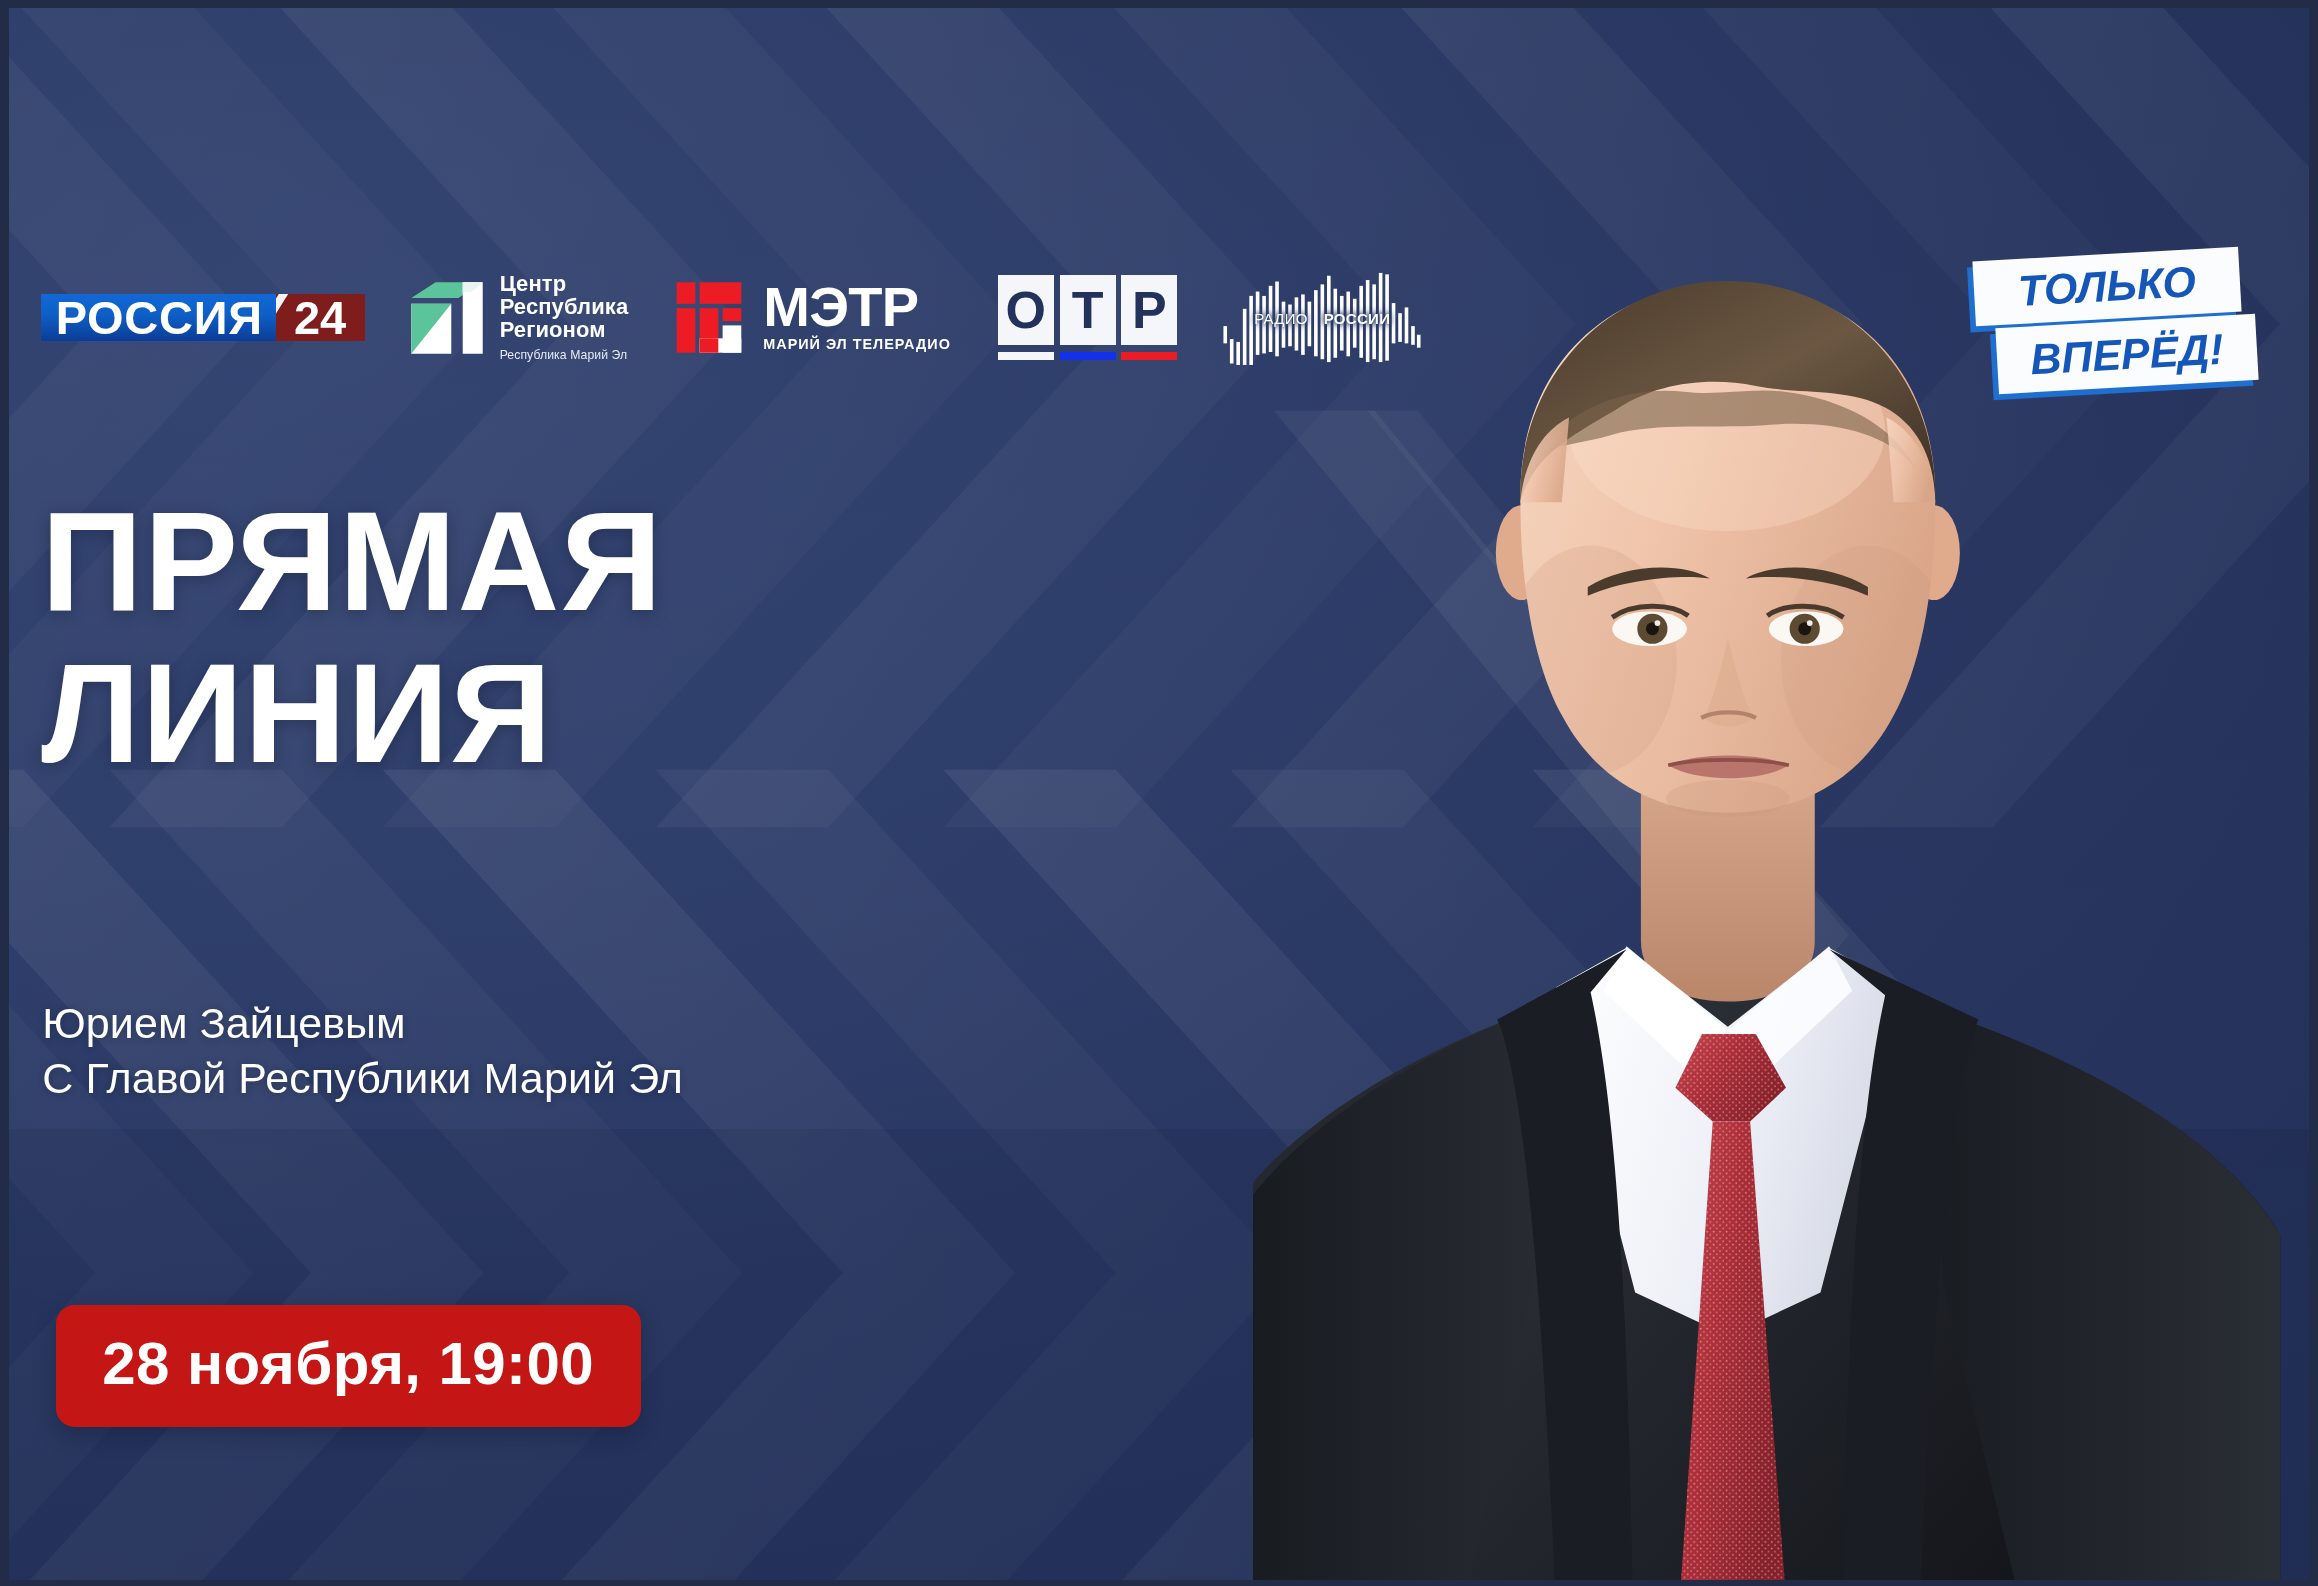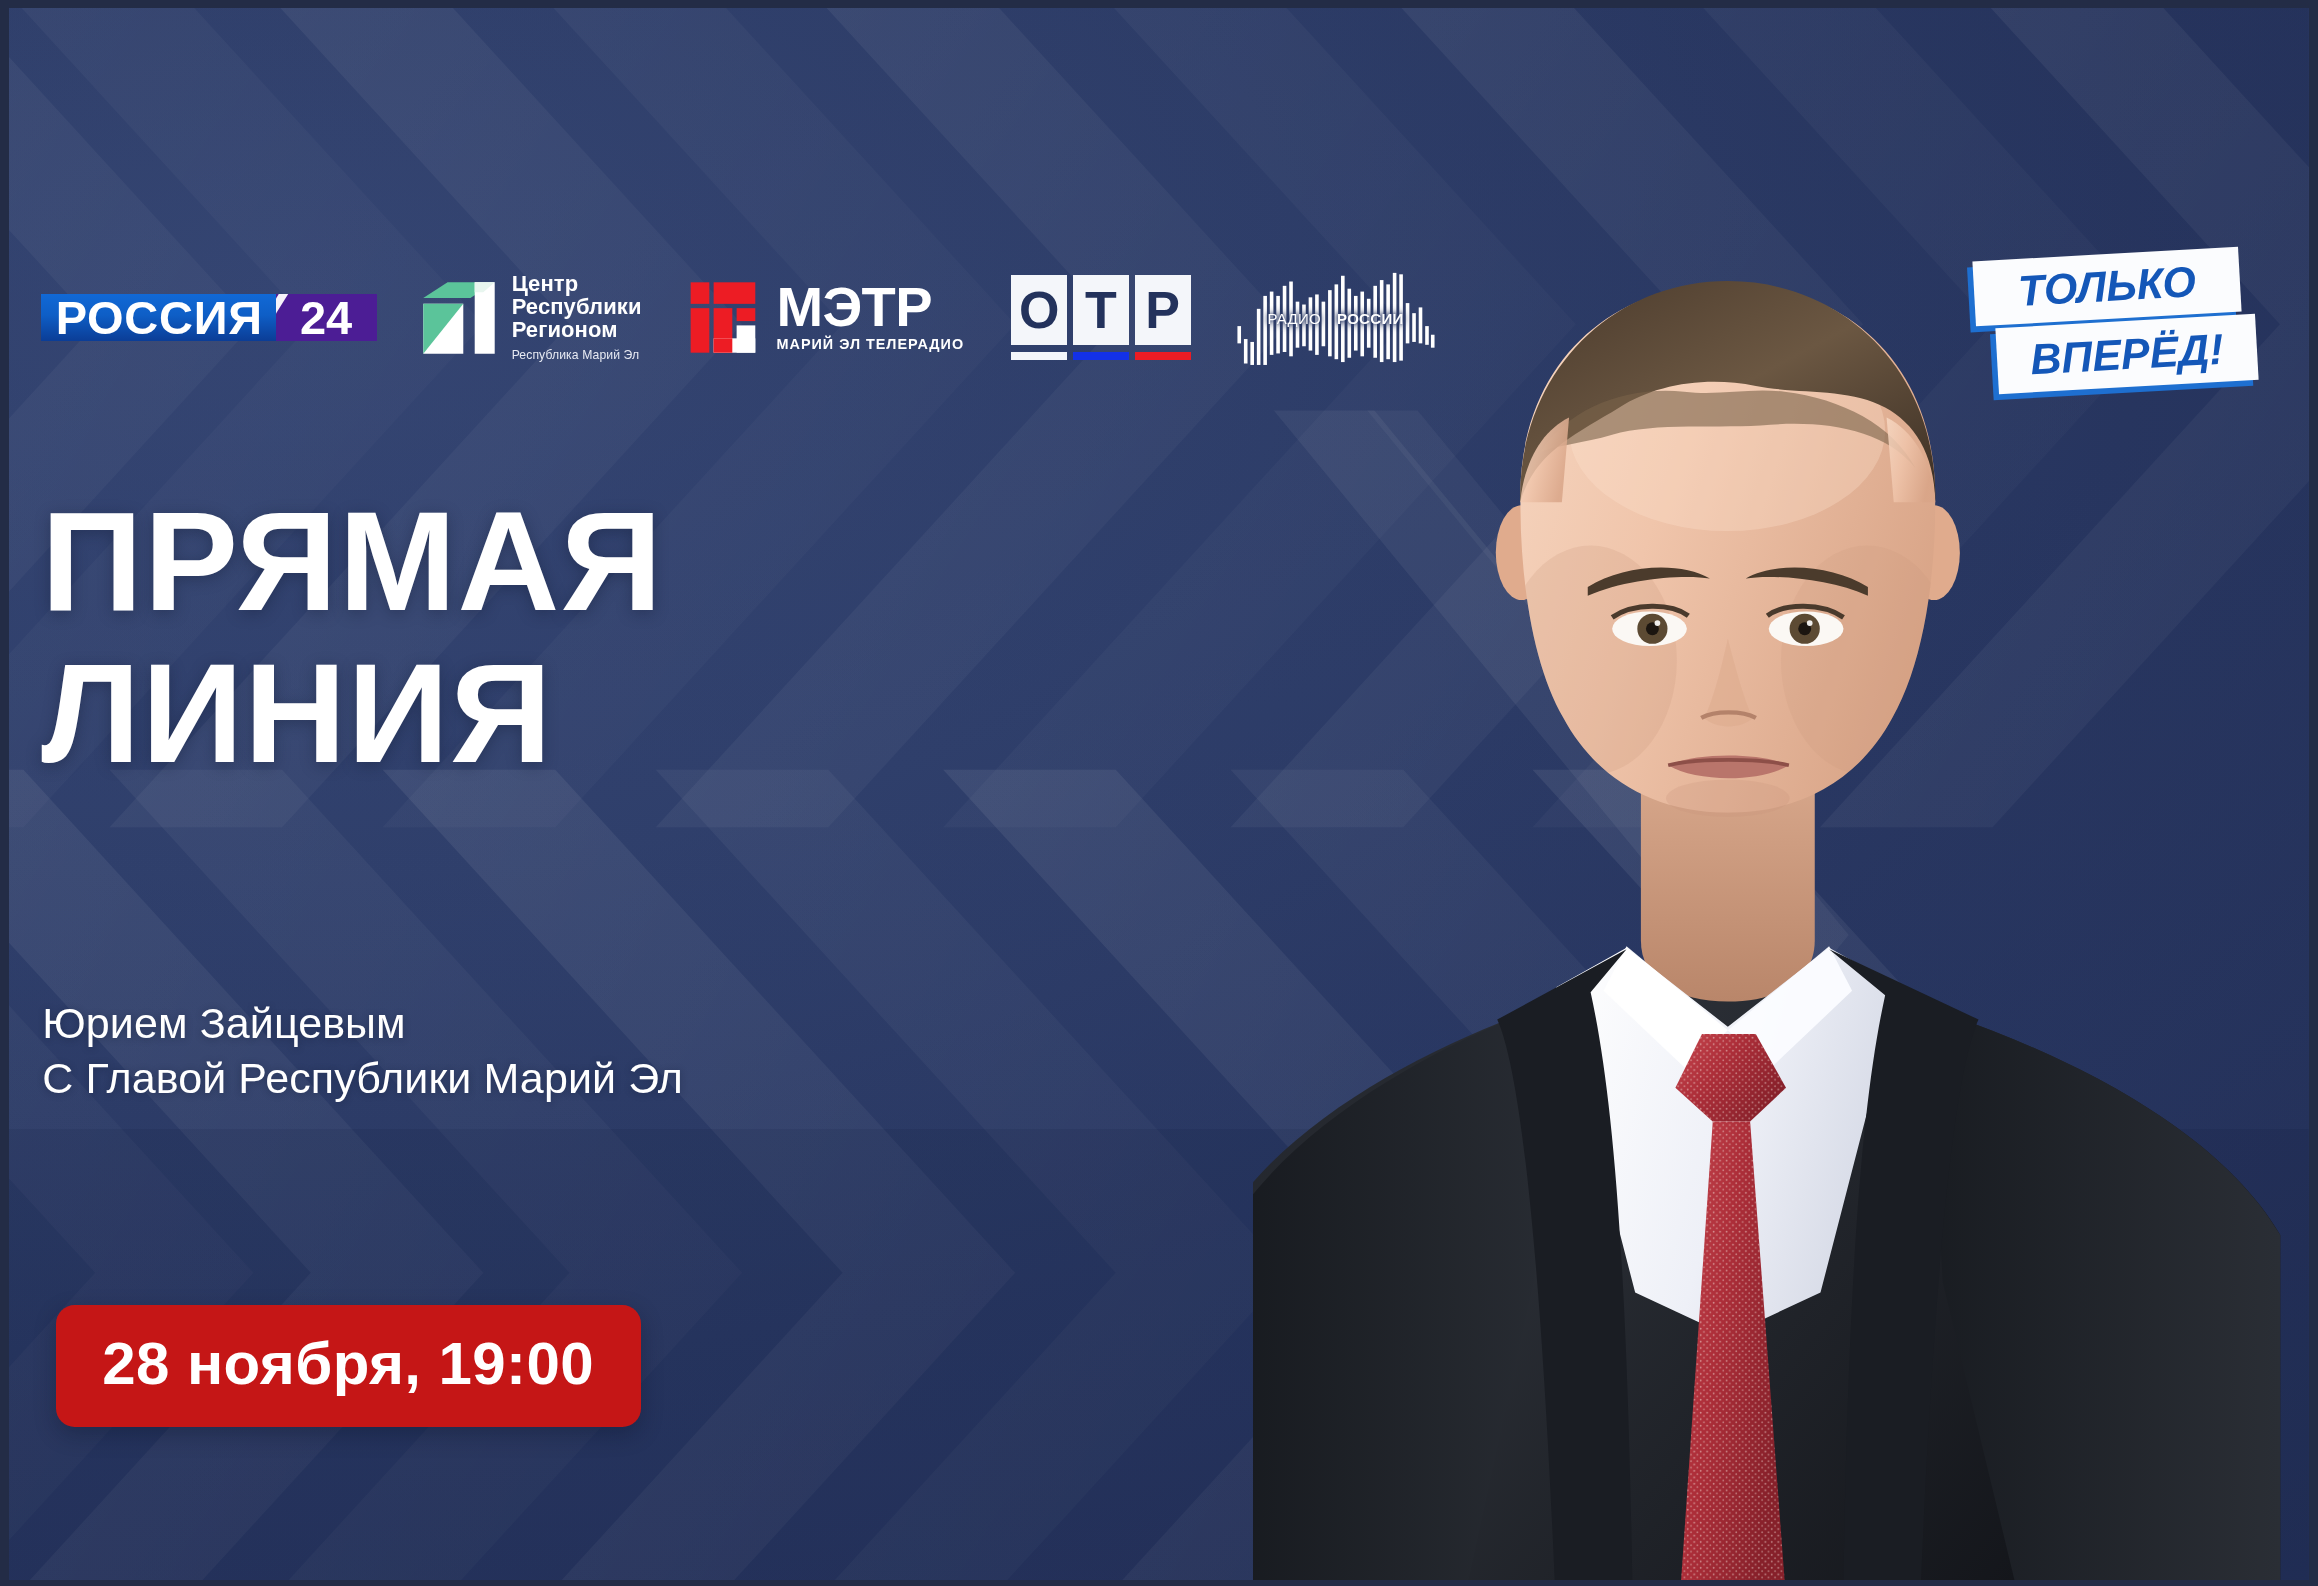--- a/index.html
+++ b/index.html
@@ -40,22 +40,22 @@
 
   
   .rossiya { display:flex; height:76px; align-items:center; }
   .rossiya .word {
     background:linear-gradient(180deg,#1169d6 0%,#0e5ec6 45%,#0b3d96 100%);
     color:#fff; font-weight:700; font-size:47px; letter-spacing:0.7px;
     padding:0 13px 0 14.4px; display:flex; align-items:center;
     line-height:1;
   }
   .rossiya .num {
-    background:#4c1d95; color:#fff; font-weight:700; font-size:47px;
-    width:101px; display:flex; align-items:center; justify-content:center;
+    background:#7f1d1d; color:#fff; font-weight:700; font-size:47px;
+    width:89px; display:flex; align-items:center; justify-content:center;
     position:relative; overflow:hidden; line-height:1;
   }
   .rossiya .num span { position:relative; z-index:2; }
   .rossiya .num::after{
     content:""; position:absolute; z-index:3;
     width:108px; height:8px; background:#fff;
     top:50%; left:-10px; transform:rotate(-58deg); transform-origin:left center;
     opacity:.95;
   }
 
@@ -358,21 +358,21 @@
         <svg class="cur-mark" viewBox="0 0 112 108">
           <path d="M6 26 L40 4 L106 4 L72 26 Z" fill="#5bc49a"></path>
           <path d="M78 4 L106 4 L106 104 L78 104 Z" fill="#ffffff"></path>
           <path d="M78 4 L106 4 L90 18 L78 18 Z" fill="#e8f6ef"></path>
           <path d="M6 34 L62 34 L62 104 L6 104 Z" fill="#ffffff"></path>
           <path d="M6 34 L62 34 L6 104 Z" fill="#5bc49a"></path>
           <path d="M62 34 L78 18 L78 104 L62 104 Z" fill="#4fb78e" opacity="0"></path>
         </svg>
         <div class="cur-text">
           <div class="l">Центр</div>
-          <div class="l">Республики</div>
+          <div class="l">Республика</div>
           <div class="l">Регионом</div>
           <div class="sub">Республика Марий Эл</div>
         </div>
       </div>
 
       <div class="metr">
         <svg class="metr-mark" viewBox="0 0 108 110">
           <rect x="2" y="6" width="26" height="30" fill="#ed1c24"></rect>
           <rect x="2" y="42" width="26" height="62" fill="#ed1c24"></rect>
           <rect x="34" y="6" width="58" height="30" fill="#ed1c24"></rect>

